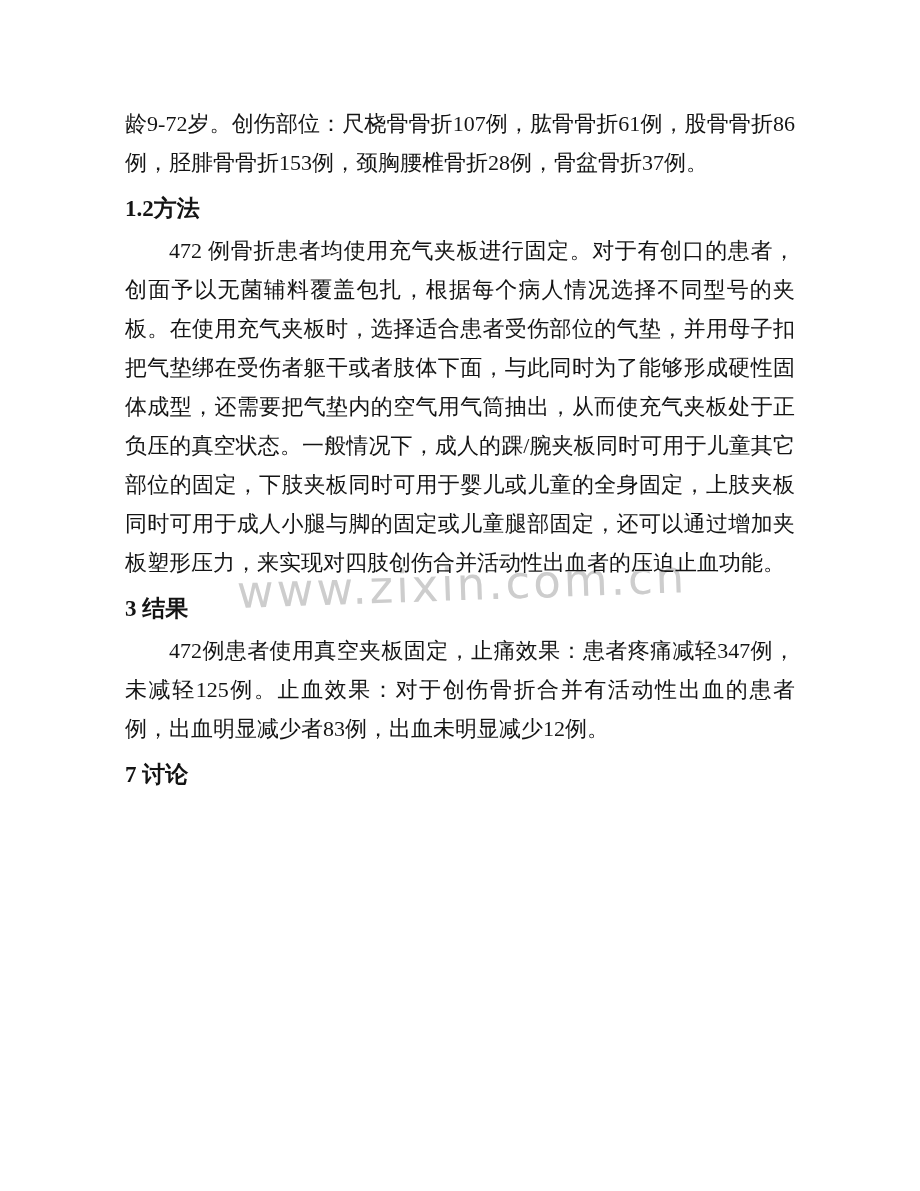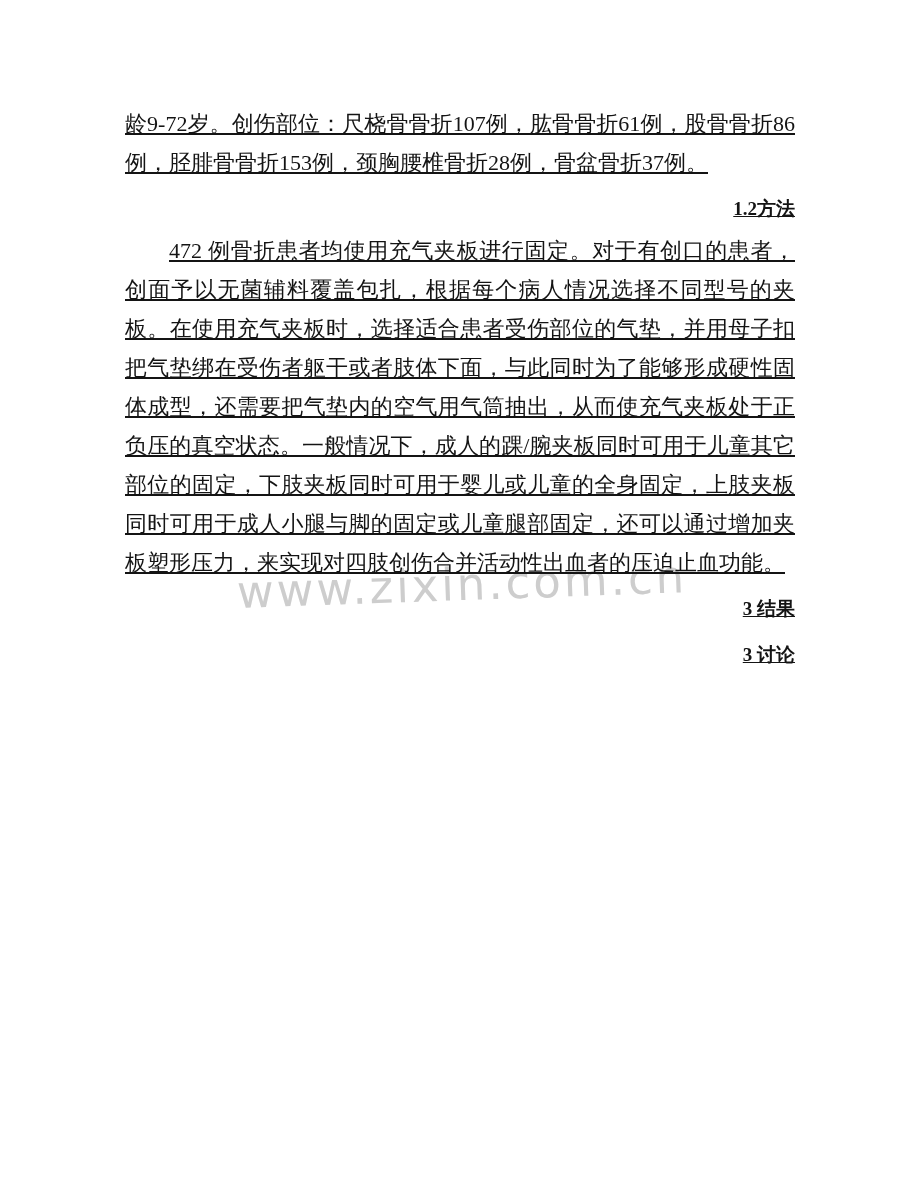--- a/index.html
+++ b/index.html
@@ -33,52 +33,52 @@
     position: absolute;
     left: 125px;
     top: 104px;
     width: 670px;
     z-index: 1;
     color: #141414;
     font-family: "Liberation Serif", "DejaVu Serif", serif;
     font-size: 22px;
     line-height: 39px;
     text-align: justify;
-    text-decoration: underline;
   }
   .para {
     margin: 0;
     text-indent: 2em;
   }
   .para--flush {
     text-indent: 0;
   }
   .heading {
     margin: 7px 0 3px 0;
-    font-size: 19px;
+    font-size: 23px;
     font-weight: 700;
     line-height: 39px;
-    text-align: right;
+    text-align: left;
   }
 </style>
 </head>
 <body>
 
 <div class="page">
 
   <div class="watermark">www.zixin.com.cn</div>
 
   <div class="content">
 
     <p class="para para--flush">龄9-72岁。创伤部位：尺桡骨骨折107例，肱骨骨折61例，股骨骨折86例，胫腓骨骨折153例，颈胸腰椎骨折28例，骨盆骨折37例。</p>
 
     <h2 class="heading">1.2方法</h2>
 
     <p class="para">472 例骨折患者均使用充气夹板进行固定。对于有创口的患者，创面予以无菌辅料覆盖包扎，根据每个病人情况选择不同型号的夹板。在使用充气夹板时，选择适合患者受伤部位的气垫，并用母子扣把气垫绑在受伤者躯干或者肢体下面，与此同时为了能够形成硬性固体成型，还需要把气垫内的空气用气筒抽出，从而使充气夹板处于正负压的真空状态。一般情况下，成人的踝/腕夹板同时可用于儿童其它部位的固定，下肢夹板同时可用于婴儿或儿童的全身固定，上肢夹板同时可用于成人小腿与脚的固定或儿童腿部固定，还可以通过增加夹板塑形压力，来实现对四肢创伤合并活动性出血者的压迫止血功能。</p>
 
     <h2 class="heading">3 结果</h2>
 
+    <p class="para">472例患者使用真空夹板固定，止痛效果：患者疼痛减轻347例，未减轻125例。止血效果：对于创伤骨折合并有活动性出血的患者例，出血明显减少者83例，出血未明显减少12例。</p>
 
-    <h2 class="heading">3 讨论</h2>
+    <h2 class="heading">7 讨论</h2>
 
 
   </div>
 </div>
 
 </body></html>

